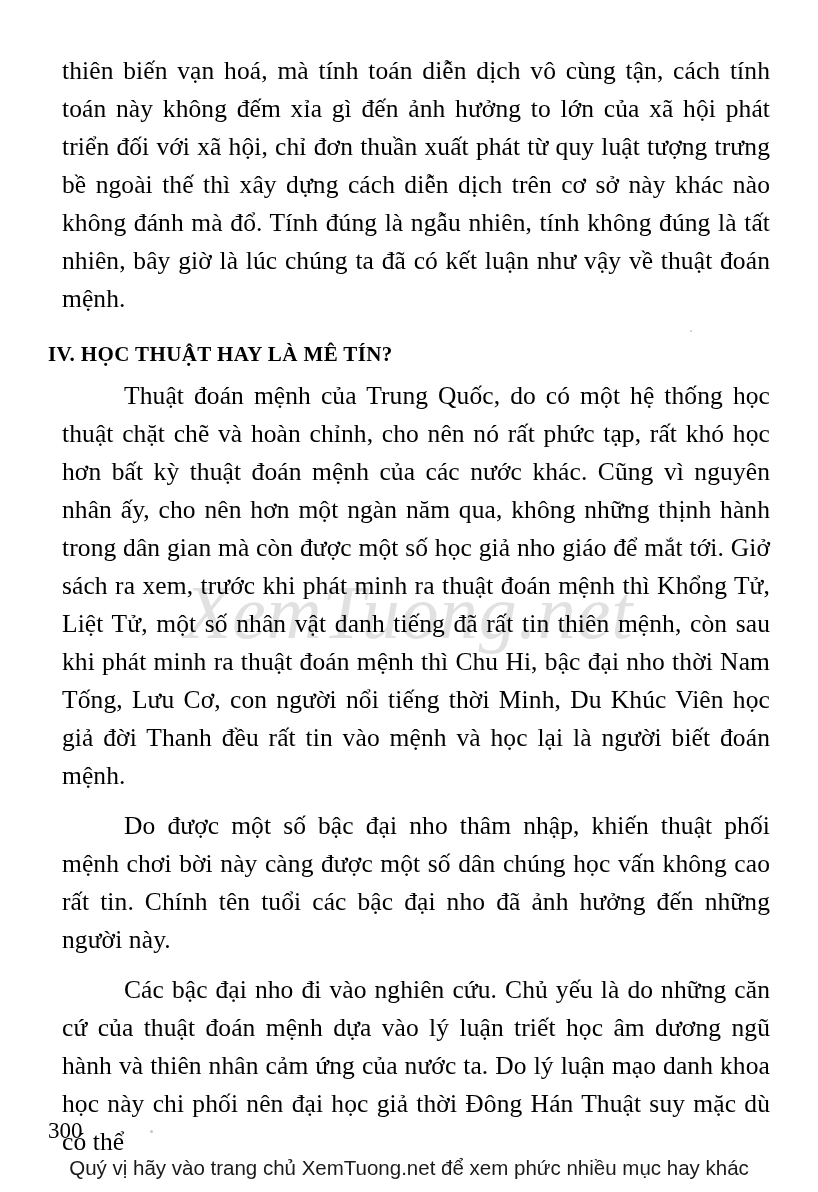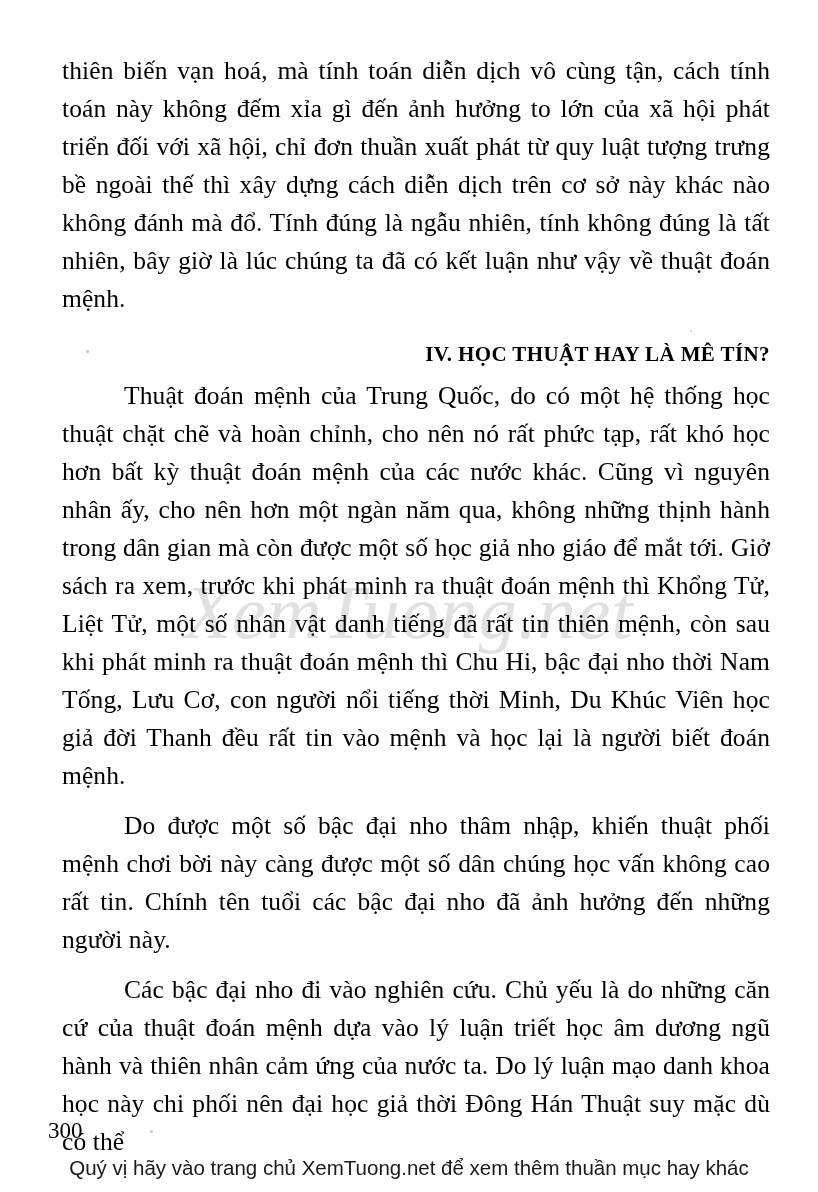--- a/index.html
+++ b/index.html
@@ -28,21 +28,21 @@
     line-height: 38px;
     text-align: justify;
     text-justify: inter-word;
     letter-spacing: 0.1px;
   }
   p.para.indent {
     text-indent: 62px;
   }
   .heading {
     margin: 18px 0 10px 0;
-    text-align: right;
+    text-align: left;
     font-size: 21px;
     font-weight: bold;
     letter-spacing: 0.4px;
     font-family: "Liberation Serif", serif;
   }
   .gap-sm { height: 6px; }
   .gap-md { height: 12px; }
   .page-number {
     position: absolute;
     left: 48px;
@@ -105,15 +105,15 @@
     <p class="para indent">Do được một số bậc đại nho thâm nhập, khiến thuật phối mệnh chơi bời này càng được một số dân chúng học vấn không cao rất tin. Chính tên tuổi các bậc đại nho đã ảnh hưởng  đến những người này.</p>
 
     <div class="gap-md"></div>
 
     <p class="para indent">Các bậc đại nho đi vào nghiên cứu. Chủ yếu là do những căn cứ của thuật đoán mệnh dựa vào lý luận triết học âm dương ngũ hành và thiên nhân cảm ứng của nước ta. Do lý luận mạo danh khoa học này chi phối nên đại học giả thời Đông Hán Thuật suy mặc dù có thể</p>
 
   </div>
 
   <div class="page-number">300</div>
 
-  <div class="footer-note">Quý vị hãy vào trang chủ XemTuong.net để xem thêm thuần mục hay khác</div>
+  <div class="footer-note">Quý vị hãy vào trang chủ XemTuong.net để xem phức nhiều mục hay khác</div>
 
 </div>
 
 </body></html>

